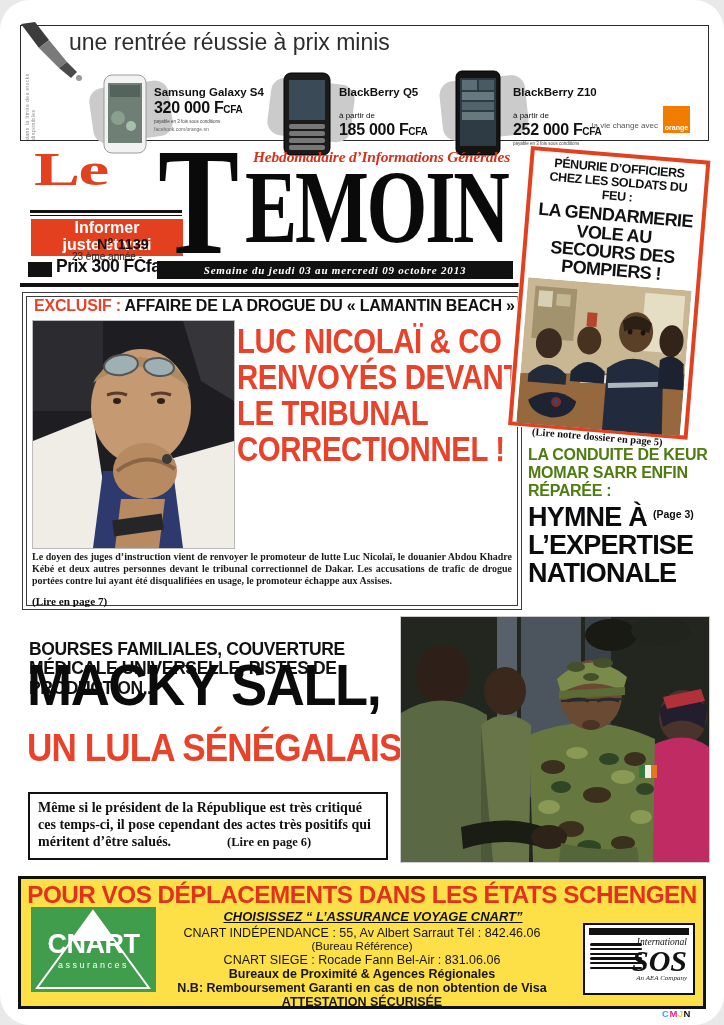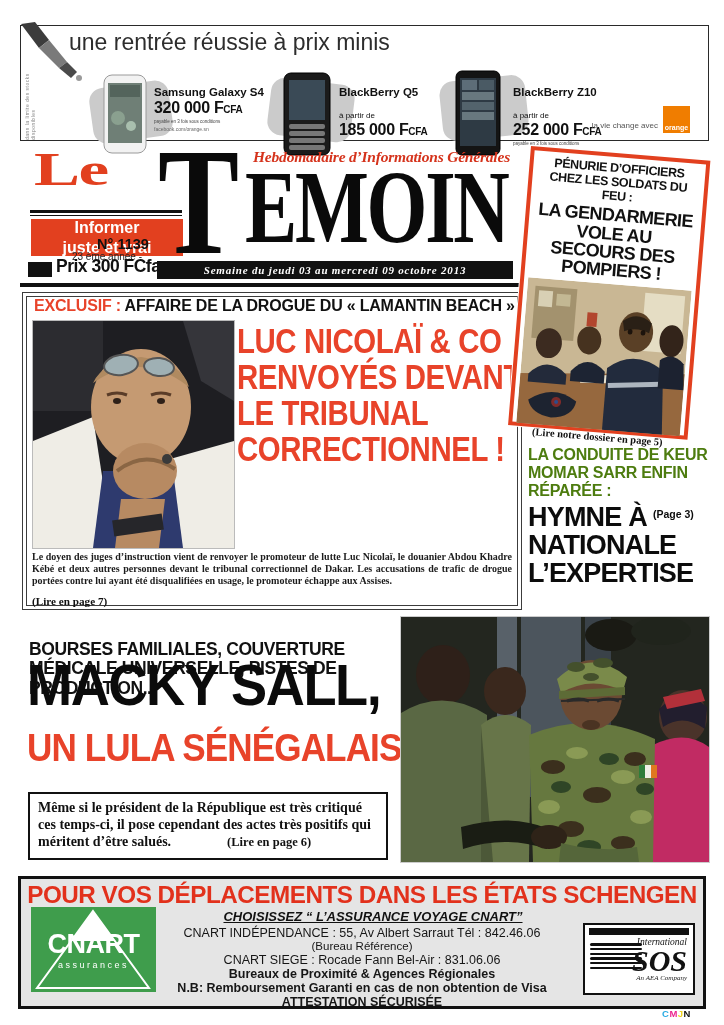--- a/index.html
+++ b/index.html
@@ -1,17 +1,17 @@
 <!DOCTYPE html>
 <html><head>
 <meta charset="utf-8">
 <style>
   html,body{margin:0;padding:0;background:#e9e9e9;}
   #page{position:relative;width:724px;height:1025px;background:#ffffff;overflow:hidden;
-        font-family:"Liberation Sans",sans-serif;color:#111;}
+        font-family:"Liberation Sans",sans-serif;color:#111;border-radius:30px;}
   .abs{position:absolute;}
 
   
   .top-ad{left:20px;top:25px;width:687px;height:114px;border:1px solid #2a2a2a;background:#fff;}
   .ad-headline{left:48px;top:3px;font-size:23px;color:#2d2d2d;letter-spacing:0;}
   .ad-vtext{left:3px;top:28px;width:10px;font-size:5px;color:#888;writing-mode:vertical-rl;
             transform:rotate(180deg);letter-spacing:.5px;}
   .blob{background:#cbcbcb;border-radius:14px;}
   .phone{border-radius:6px;}
   .prod-name{font-weight:bold;font-size:11.5px;}
@@ -23,21 +23,21 @@
   .ad-tagline{right:50px;bottom:10px;font-size:8px;color:#555;}
   .orange-box{right:18px;bottom:7px;width:27px;height:27px;background:#f07d00;color:#fff;
               font-size:7px;font-weight:bold;text-align:center;line-height:44px;}
 
   
   .le{left:34px;top:143px;font-family:"Liberation Serif",serif;font-weight:bold;font-size:46px;
       color:#e2401f;transform:scaleX(1.5);transform-origin:0 0;letter-spacing:-1px;}
   .le-rule1{left:30px;top:210px;width:152px;height:3px;background:#111;}
   .le-rule2{left:30px;top:215px;width:152px;height:1px;background:#111;}
   .slogan-box{left:31px;top:219px;width:152px;height:37px;background:#e2401f;color:#fff;
-              display:flex;flex-direction:column;justify-content:space-between;text-align:center;
+              display:flex;flex-direction:column;justify-content:flex-start;text-align:center;
               font-weight:bold;font-size:16px;line-height:1.08;}
   .issue{left:31px;top:236px;width:184px;text-align:center;font-weight:bold;font-size:14.5px;}
   .yearnote{left:31px;top:251px;width:152px;text-align:center;font-size:10px;color:#222;}
   .price-sq{left:28px;top:262px;width:24px;height:15px;background:#111;}
   .mast-price{left:56px;top:256px;font-weight:bold;font-size:17.5px;letter-spacing:-.5px;}
   .date-bar{left:157px;top:261px;width:356px;height:18px;background:#111;color:#fff;
             display:flex;align-items:center;justify-content:center;}
   .date-bar span{font-family:"Liberation Serif",serif;font-style:italic;font-weight:bold;
                  font-size:11px;letter-spacing:.8px;}
   .temoin{left:158px;top:140px;white-space:nowrap;font-family:"Liberation Serif",serif;
@@ -89,21 +89,21 @@
   .mk-red{left:27px;top:726px;font-weight:900;font-size:39px;letter-spacing:-1px;color:#e8432a;
           transform:scaleX(.9);transform-origin:0 0;white-space:nowrap;}
   .mk-deck{left:28px;top:792px;width:360px;height:68px;border:2px solid #111;box-sizing:border-box;
            padding:5px 8px;font-family:"Liberation Serif",serif;font-weight:bold;font-size:14px;
            line-height:1.22;}
   .mk-read{font-family:"Liberation Serif",serif;font-weight:bold;font-size:12.5px;padding-left:56px;}
   .macky-photo{left:400px;top:616px;width:308px;height:245px;border:1px solid #ccc;}
 
   
   .bottom-ad{left:18px;top:876px;width:688px;height:133px;border:3px solid #111;box-sizing:border-box;
-             background:#e5e5e5;}
+             background:#fde047;}
   .ba-title{left:0;top:2px;width:100%;text-align:center;color:#e2311c;font-weight:900;font-size:24.5px;
             letter-spacing:-.5px;transform:scaleX(.99);}
   .ba-sub{left:0;top:30px;width:100%;text-align:center;font-weight:bold;font-style:italic;
           font-size:13px;text-decoration:underline;margin-left:11px;}
   .ba-line{left:0;width:100%;text-align:center;font-size:12.5px;color:#161616;}
   .b{font-weight:bold;}
   .cnart-logo{left:10px;top:28px;width:125px;height:85px;background:#3f9d4c;color:#fff;
               overflow:hidden;text-align:center;}
   .cnart-name{font-weight:900;font-size:27px;letter-spacing:-.5px;margin-top:22px;position:relative;z-index:2;}
   .cnart-sub{font-size:9px;letter-spacing:2.5px;position:relative;z-index:2;}
@@ -234,22 +234,22 @@
       <path d="M10 122 Q34 104 58 120 Q56 136 34 138 Q14 136 10 122 Z" fill="#1d2330"></path>
       <circle cx="38" cy="122" r="5" fill="#7d2a2a"></circle>
         <circle cx="38" cy="122" r="2" fill="#2d4d8a"></circle>
     </svg>
     <div class="fire-caption">(Lire notre dossier en page 5)</div>
   </div>
 
   <div class="abs rc-kicker">LA CONDUITE DE KEUR MOMAR SARR ENFIN RÉPARÉE :</div>
   <div class="abs rc-headline">
     <span>HYMNE À</span><span class="rc-pageref">(Page 3)</span>
+    <div>L’EXPERTISE</div>
     <div>NATIONALE</div>
-    <div>L’EXPERTISE</div>
   </div>
 
   <div class="abs exclusif-box"></div>
   <div class="abs ex-header">
     <span class="red">EXCLUSIF :</span><span> AFFAIRE DE LA DROGUE DU « LAMANTIN BEACH » :</span>
   </div>
   <svg class="abs luc-photo" viewBox="0 0 201 227">
     <rect width="201" height="227" fill="#1e1e22"></rect>
     <rect x="0" y="0" width="70" height="90" fill="#2c2c30"></rect>
     <polygon points="150,0 201,0 201,80 168,60" fill="#35353a"></polygon>

